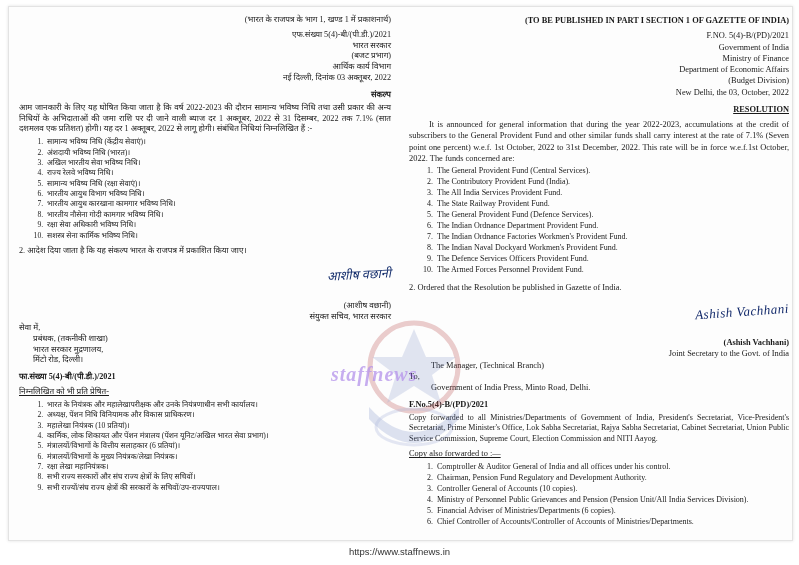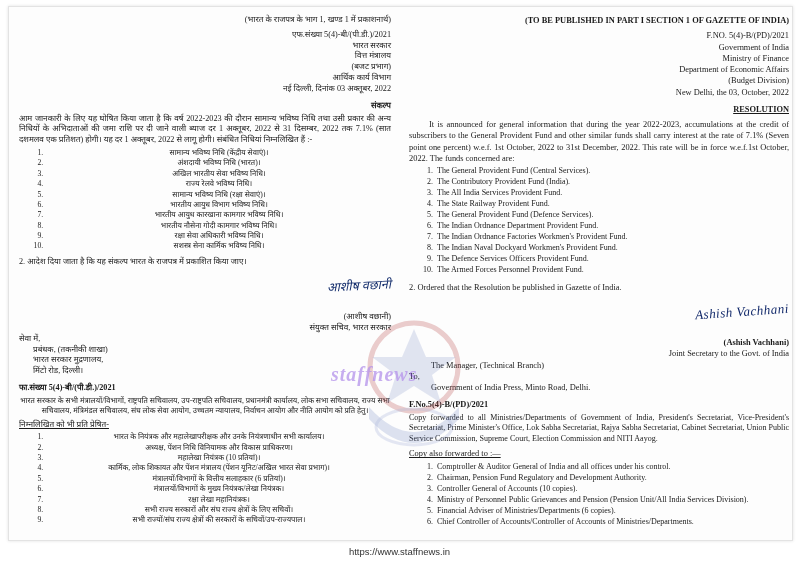--- a/index.html
+++ b/index.html
@@ -45,21 +45,20 @@
   .b { font-weight: bold; }
   .u { text-decoration: underline; }
   .hin {
     font-family: "Liberation Serif", serif;
     font-size: 8.2px;
     line-height: 1.32;
   }
   .hin-sm {
     font-size: 7.6px;
     line-height: 1.3;
-    text-align: center;
   }
   .eng {
     font-size: 8.4px;
     line-height: 1.34;
   }
   .eng-sm {
     font-size: 8px;
     line-height: 1.32;
   }
   .mt2 { margin-top: 2px; }
@@ -131,21 +130,20 @@
 
 <div class="page">
   <div class="sheet">
 
     <div class="col-left hin">
 
       <div class="c hin">(भारत के राजपत्र के भाग 1, खण्ड 1 में प्रकाशनार्थ)</div>
 
       <div class="c hin mt4">एफ.संख्या 5(4)-बी/(पी.डी.)/2021</div>
       <div class="c hin">भारत सरकार</div>
-      <div class="c hin">वित्त मंत्रालय</div>
       <div class="c hin">(बजट प्रभाग)</div>
       <div class="c hin">आर्थिक कार्य विभाग</div>
 
       <div class="r hin mt8">नई दिल्ली, दिनांक 03 अक्तूबर, 2022</div>
 
       <div class="c hin b mt6">संकल्प</div>
 
       <div class="j hin mt2">आम जानकारी के लिए यह घोषित किया जाता है कि वर्ष 2022-2023 की दौरान सामान्य भविष्य निधि तथा उसी प्रकार की अन्य निधियों के अभिदाताओं की जमा राशि पर दी जाने वाली ब्याज दर 1 अक्तूबर, 2022 से 31 दिसम्बर, 2022 तक 7.1% (सात दशमलव एक प्रतिशत) होगी। यह दर 1 अक्तूबर, 2022 से लागू होगी। संबंधित निधियां निम्नलिखित हैं :-</div>
 
       <ol class="num hin hin-sm mt2">
@@ -169,21 +167,20 @@
       <div class="r hin">(आशीष वछानी)</div>
       <div class="r hin">संयुक्त सचिव, भारत सरकार</div>
 
       <div class="hin mt8">सेवा में,</div>
       <div class="hin indent-1">प्रबंधक, (तकनीकी शाखा)</div>
       <div class="hin indent-1">भारत सरकार मुद्रणालय,</div>
       <div class="hin indent-1">मिंटो रोड, दिल्ली।</div>
 
       <div class="hin b mt6">फा.संख्या 5(4)-बी/(पी.डी.)/2021</div>
 
-      <div class="j hin hin-sm mt2">भारत सरकार के सभी मंत्रालयों/विभागों, राष्ट्रपति सचिवालय, उप-राष्ट्रपति सचिवालय, प्रधानमंत्री कार्यालय, लोक सभा सचिवालय, राज्य सभा सचिवालय, मंत्रिमंडल सचिवालय, संघ लोक सेवा आयोग, उच्चतम न्यायालय, निर्वाचन आयोग और नीति आयोग को प्रति हेतु।</div>
 
       <div class="hin mt4 u">निम्नलिखित को भी प्रति प्रेषित-</div>
 
       <ol class="num hin hin-sm mt2">
         <li>भारत के नियंत्रक और महालेखापरीक्षक और उनके नियंत्रणाधीन सभी कार्यालय।</li>
         <li>अध्यक्ष, पेंशन निधि विनियामक और विकास प्राधिकरण।</li>
         <li>महालेखा नियंत्रक (10 प्रतियां)।</li>
         <li>कार्मिक, लोक शिकायत और पेंशन मंत्रालय (पेंशन यूनिट/अखिल भारत सेवा प्रभाग)।</li>
         <li>मंत्रालयों/विभागों के वित्तीय सलाहकार (6 प्रतियां)।</li>
         <li>मंत्रालयों/विभागों के मुख्य नियंत्रक/लेखा नियंत्रक।</li>

